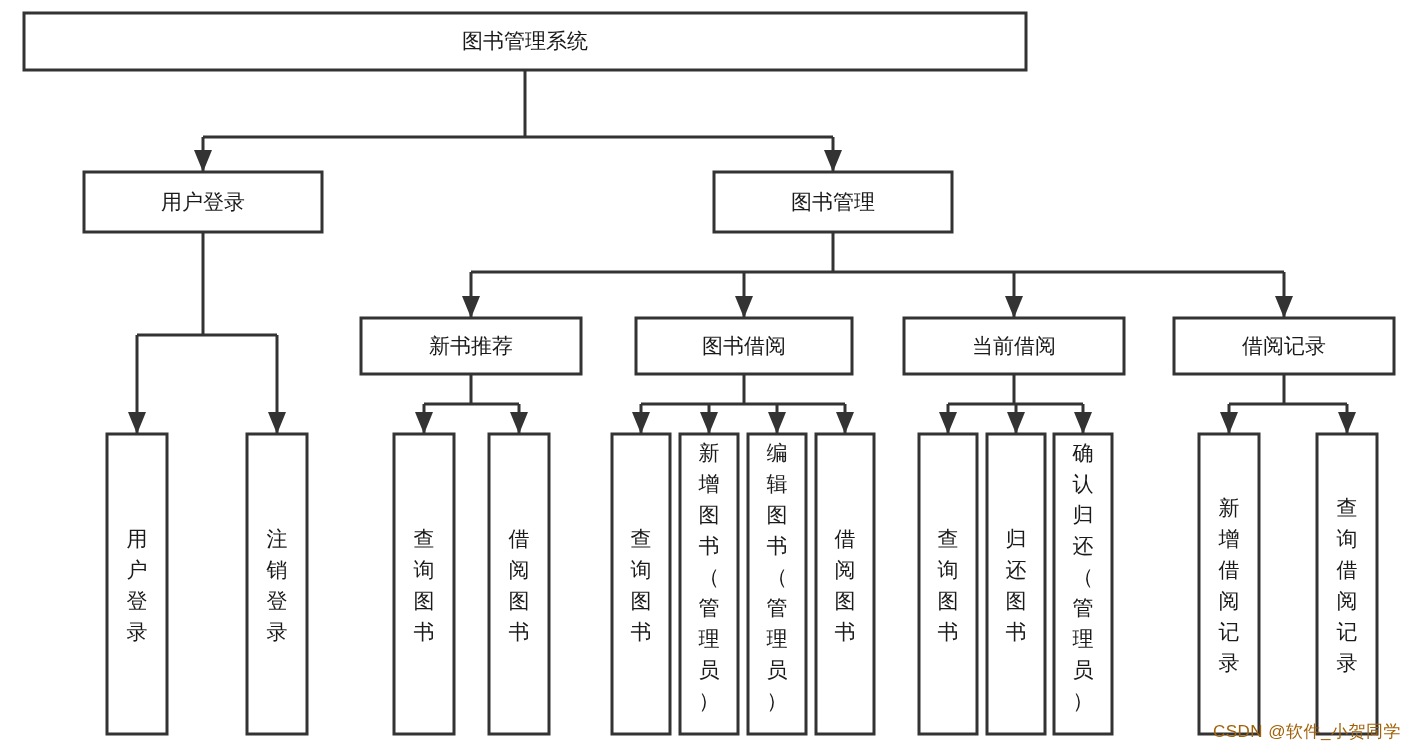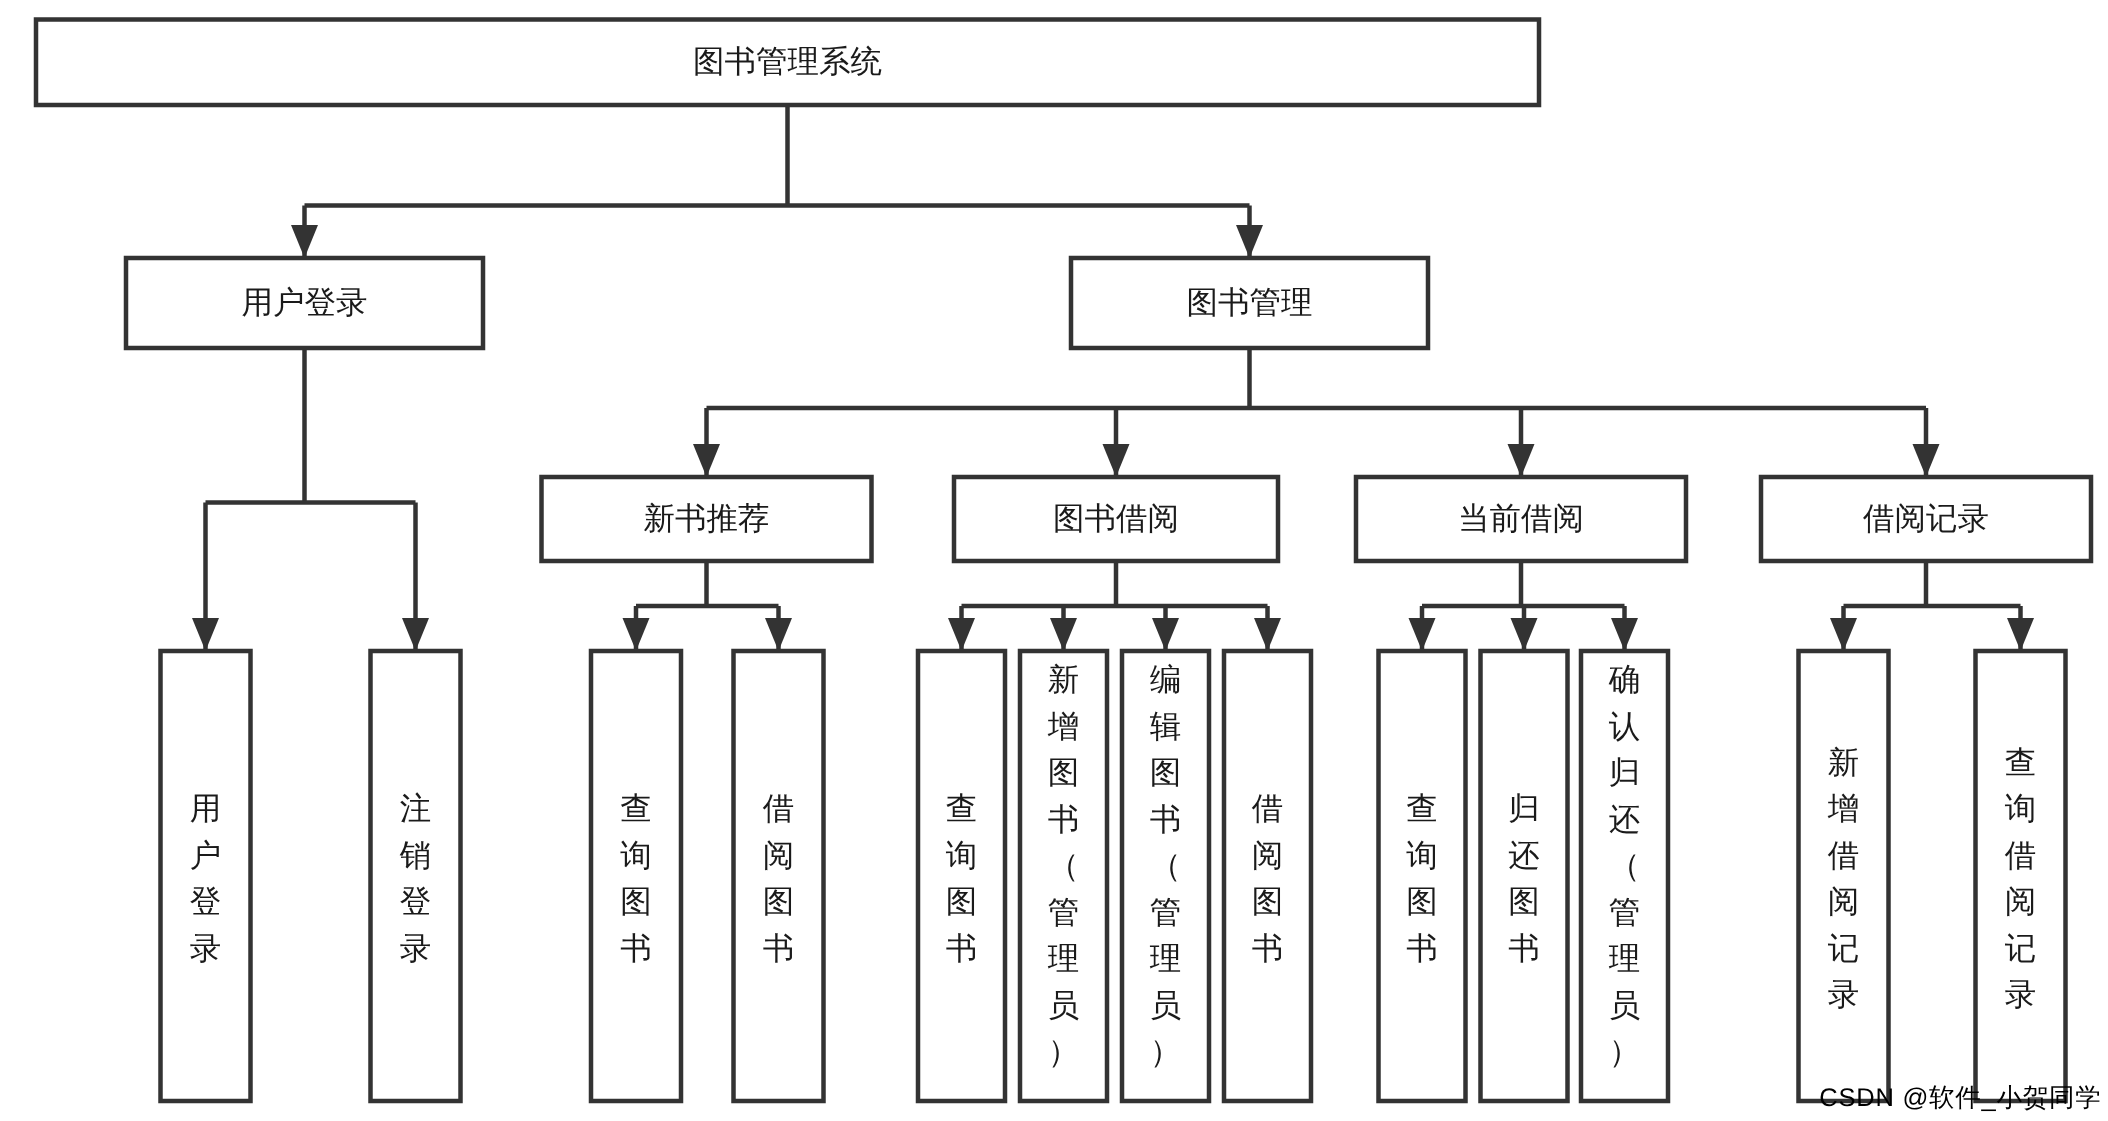--- a/index.html
+++ b/index.html
@@ -53,21 +53,21 @@
   .arrow-head {
     fill: #333333;
     stroke: none;
   }
   .watermark {
     position: absolute;
     right: 8px;
     bottom: 4px;
     font-family: "Liberation Sans", sans-serif;
     font-size: 17px;
-    color: #000000;
+    color: #a16207;
     white-space: nowrap;
     letter-spacing: 0.5px;
   }
 </style>
 </head>
 <body>
 
 <div id="chart-root">
   <svg id="flow" viewBox="0 0 1405 747" xmlns="http://www.w3.org/2000/svg">
     <g id="edges-layer">

